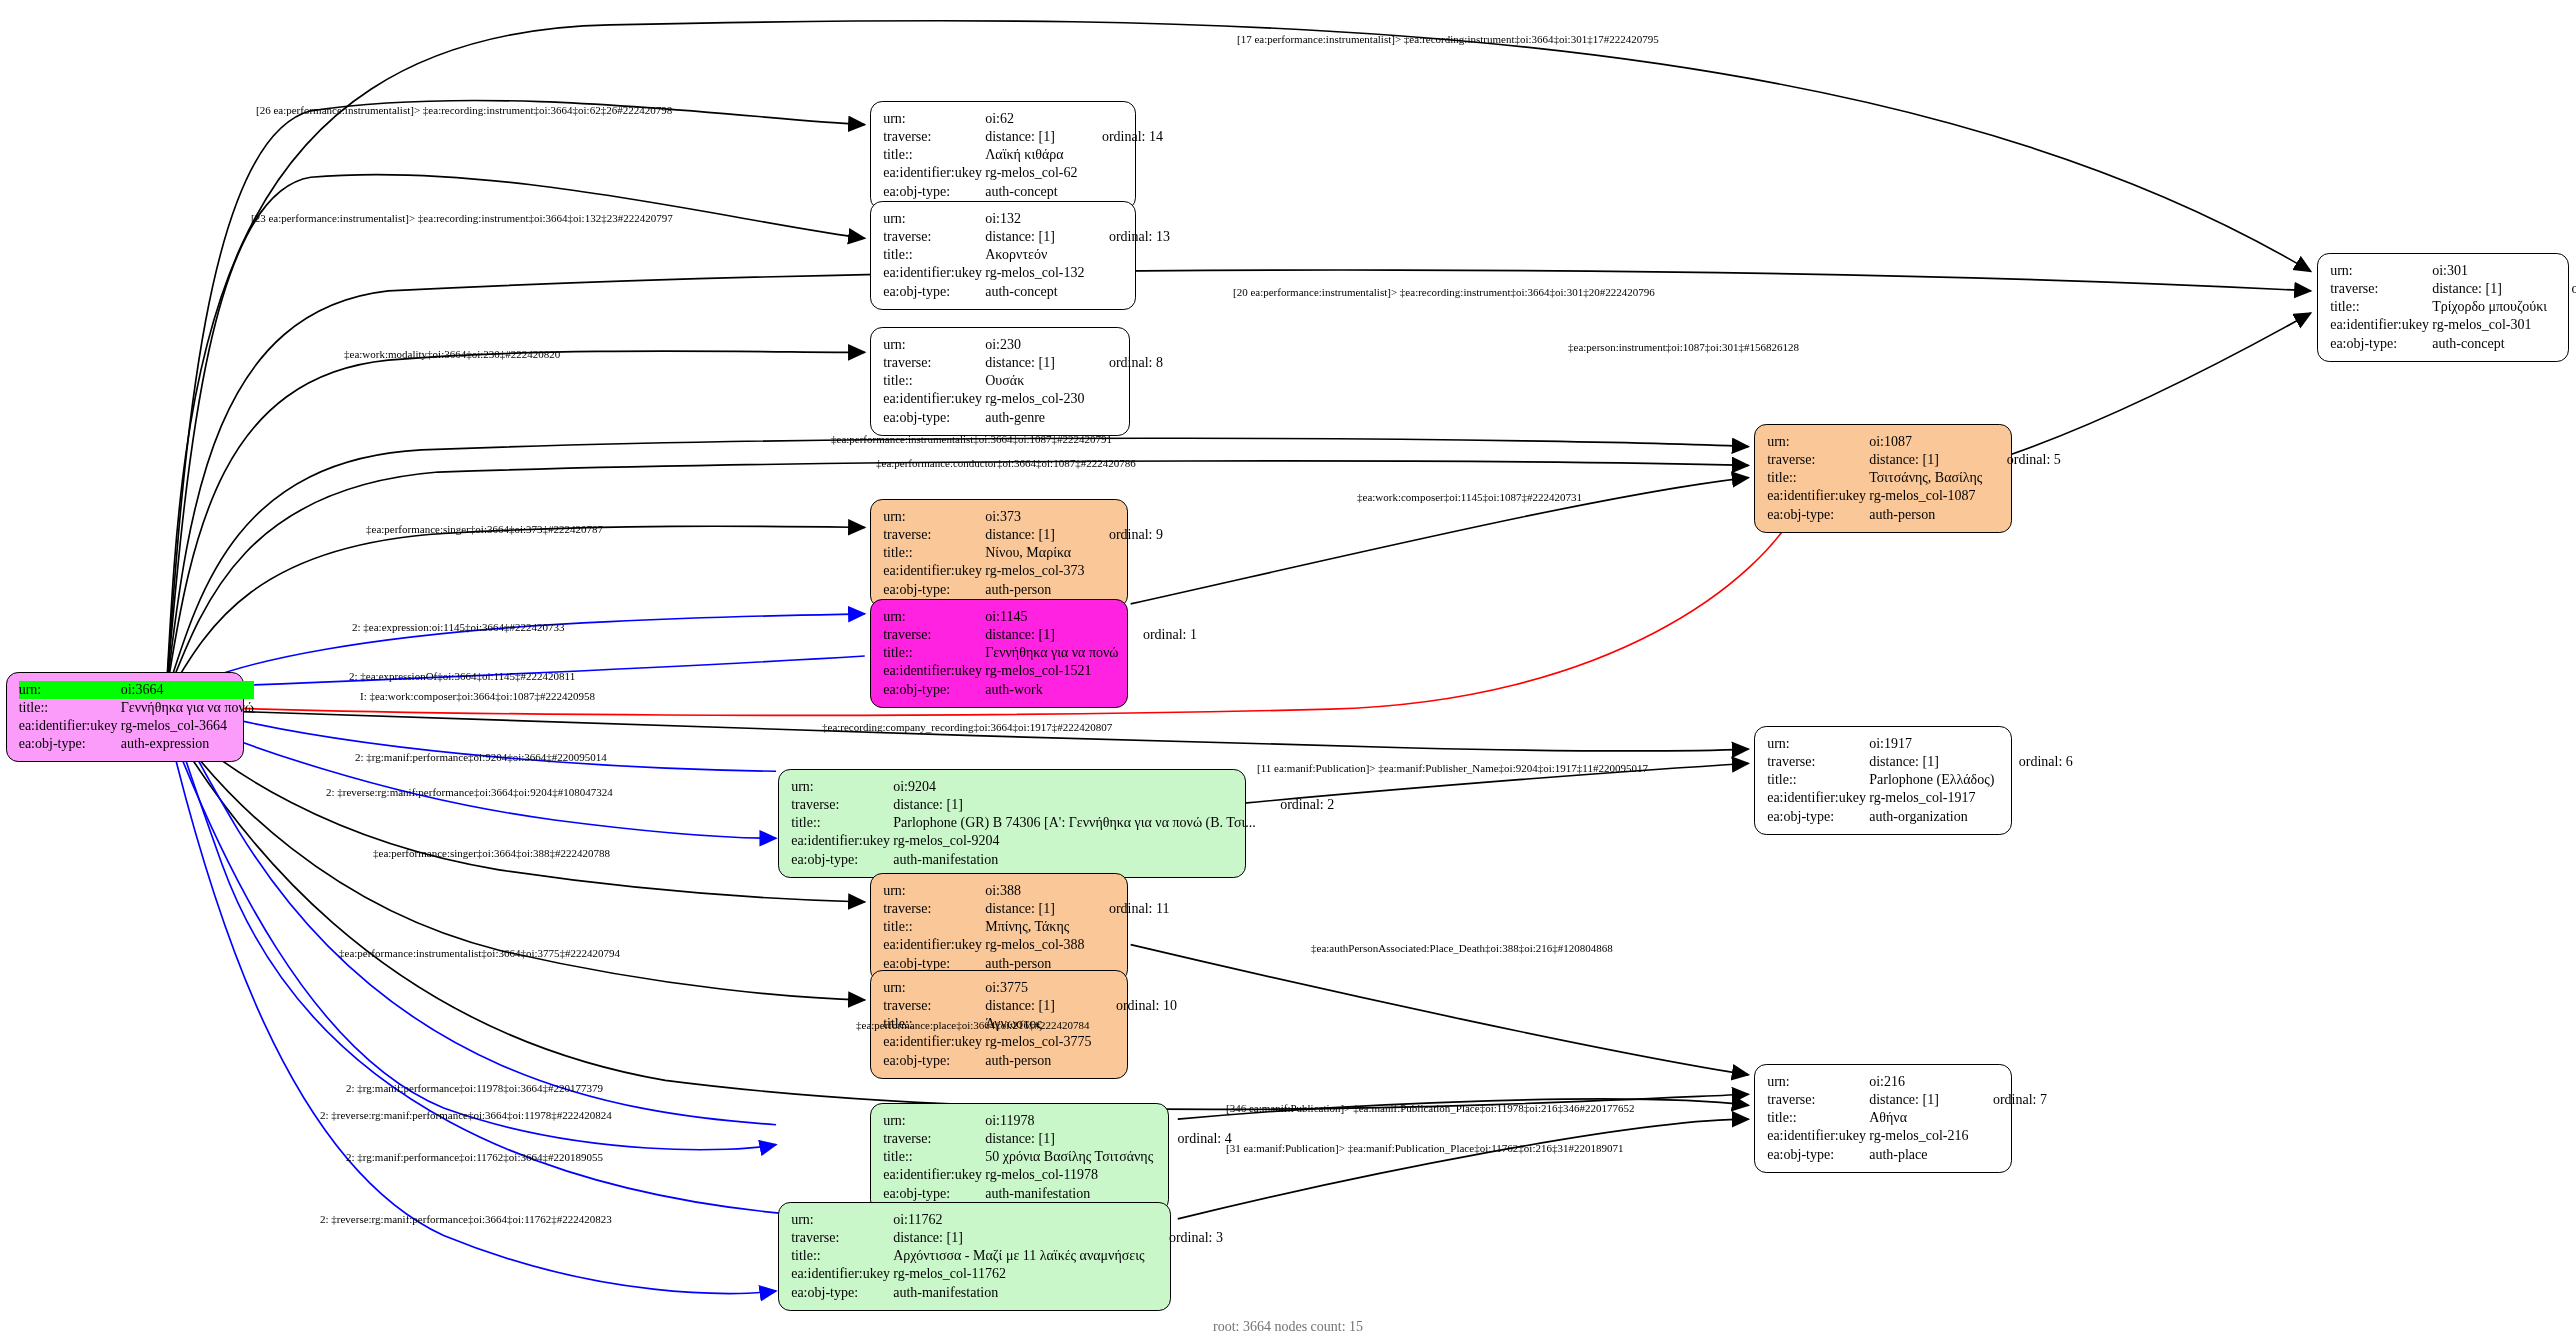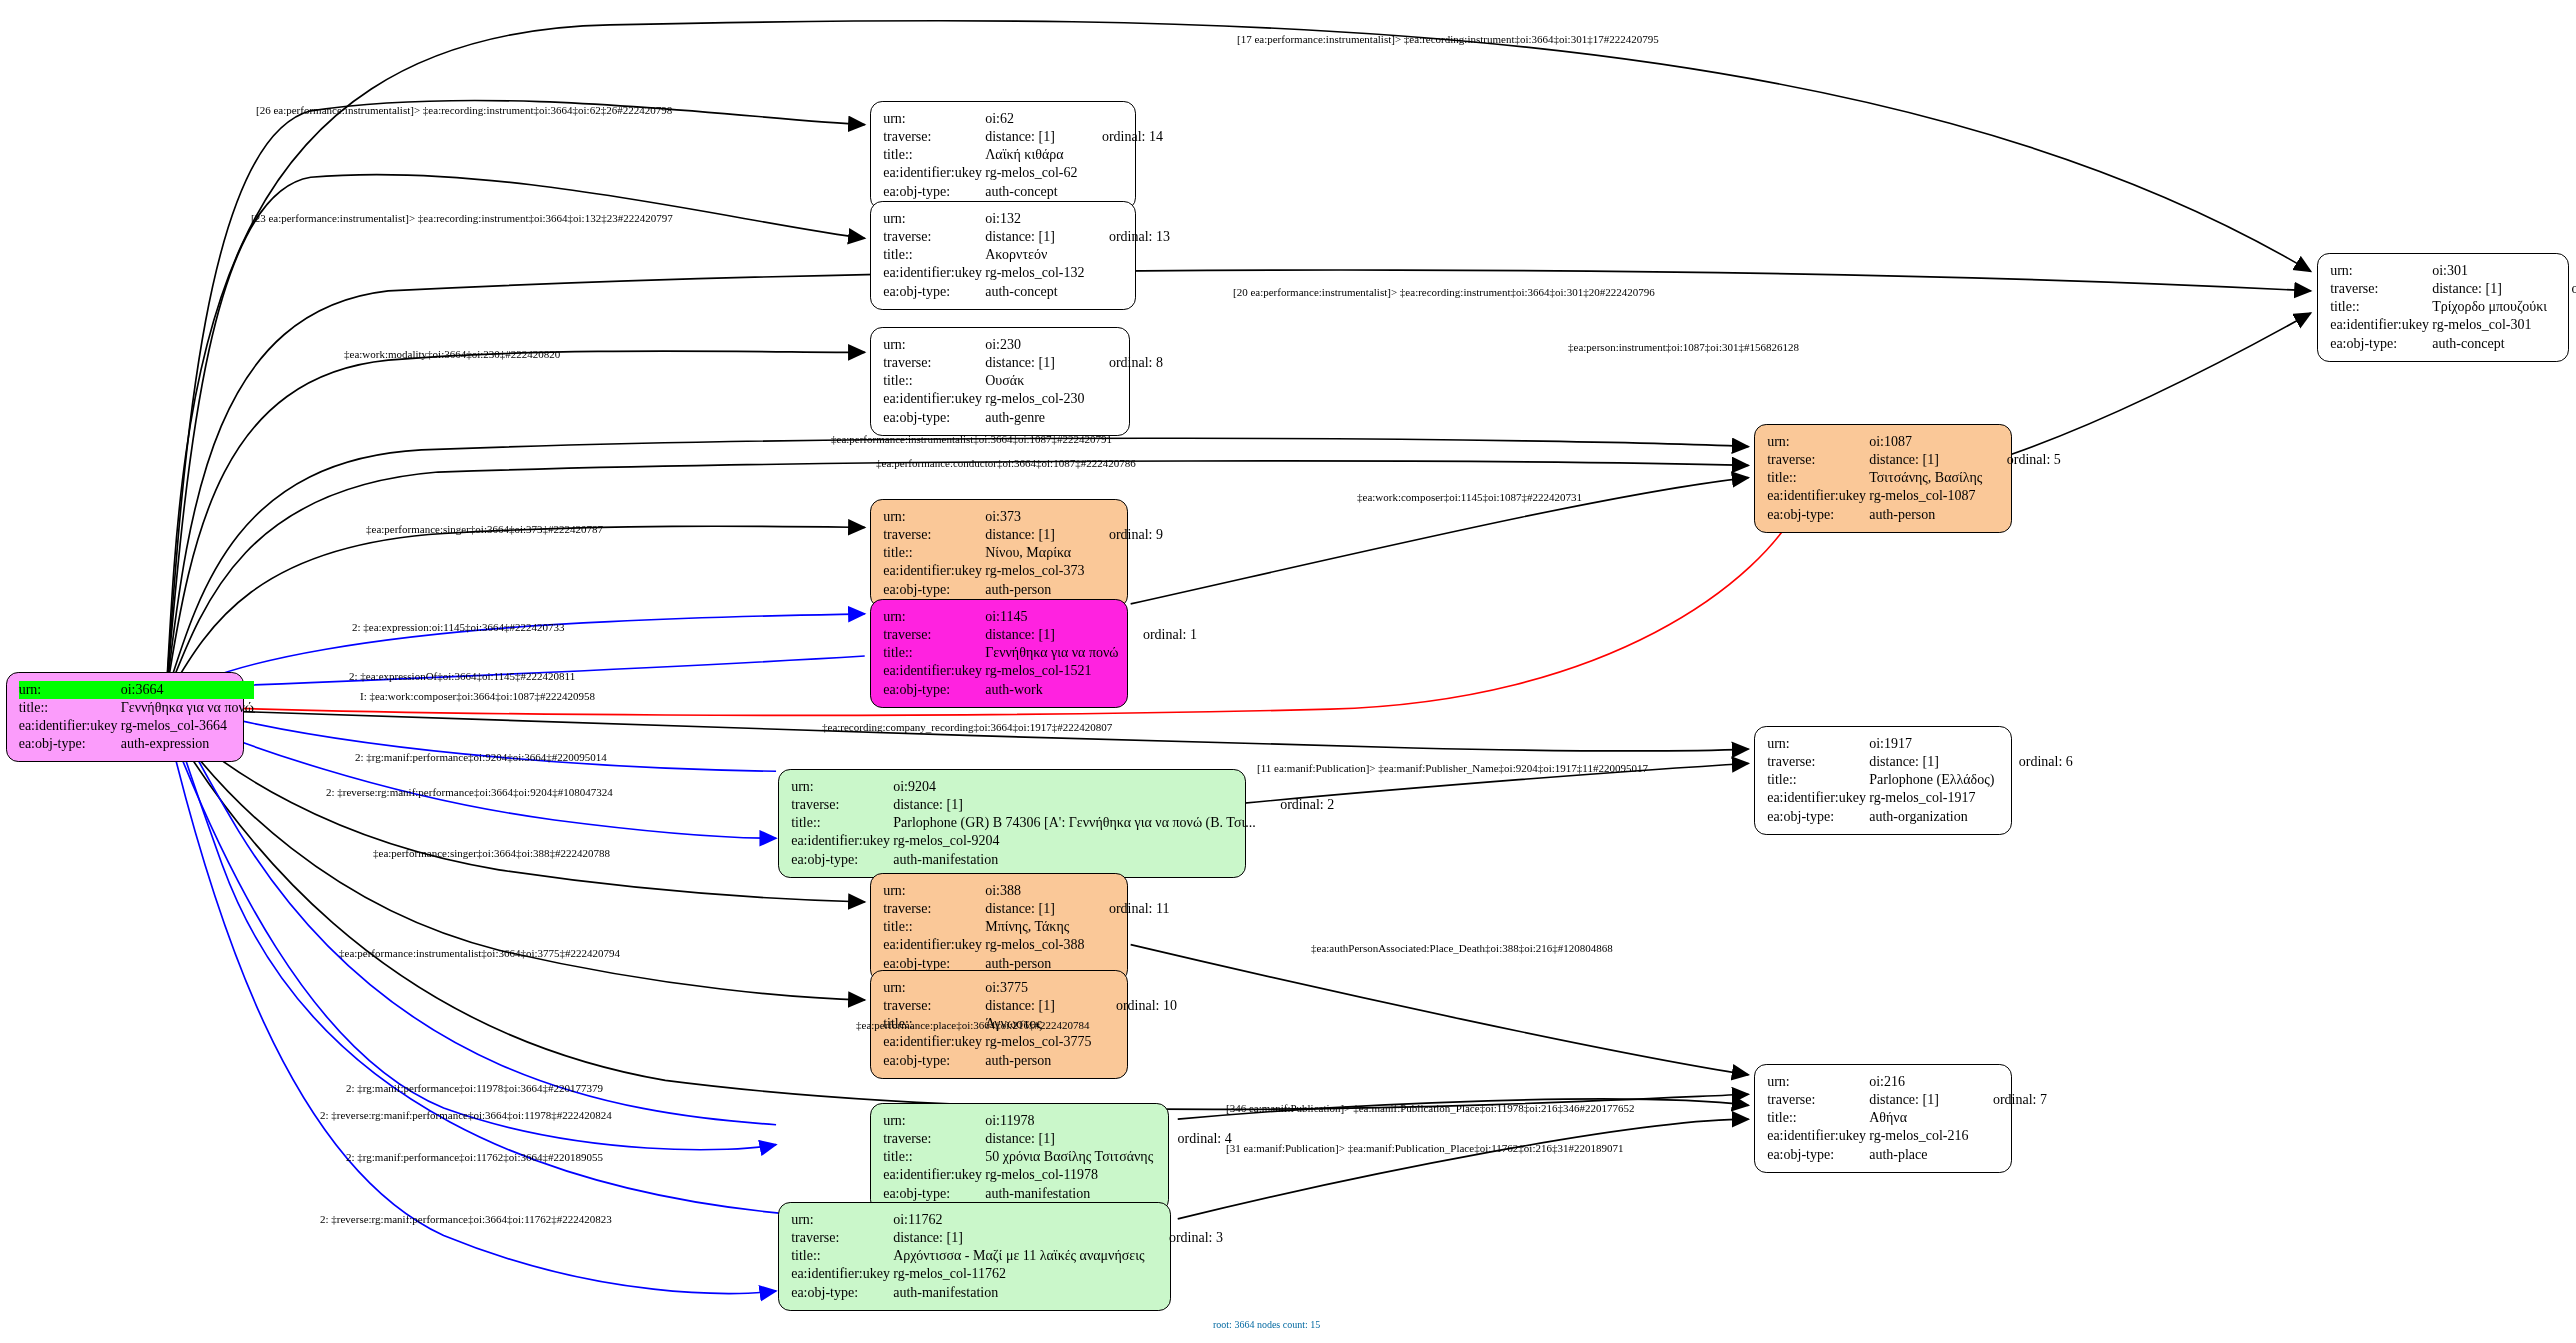--- a/index.html
+++ b/index.html
@@ -15,21 +15,21 @@
   .node td.v{}
   .node td.ord{padding-left:24.4px;}
   .hl-urn td{background:#00ff00;}
   .n-person{background:#fac898;}
   .n-work{background:#ff22e0;}
   .n-manif{background:#caf7ca;}
   .n-root{background:#fb9cfb;}
   .n-plain{background:#ffffff;}
 
   .elabel{position:absolute;font-size:11px;color:#000;white-space:nowrap;line-height:1;}
-  .footer{position:absolute;font-size:10px;color:#0369a1;white-space:nowrap;}
+  .footer{position:absolute;font-size:14px;color:#737373;white-space:nowrap;}
 </style>
 </head>
 <body>
 
 <div id="canvas">
 
   <svg id="wires" viewBox="0 0 4648 2424">
     <defs>
       <marker id="ahK" markerWidth="12" markerHeight="12" refX="10" refY="5" orient="auto">
         <path d="M0,0 L11,5 L0,10 z" fill="#000"></path>

